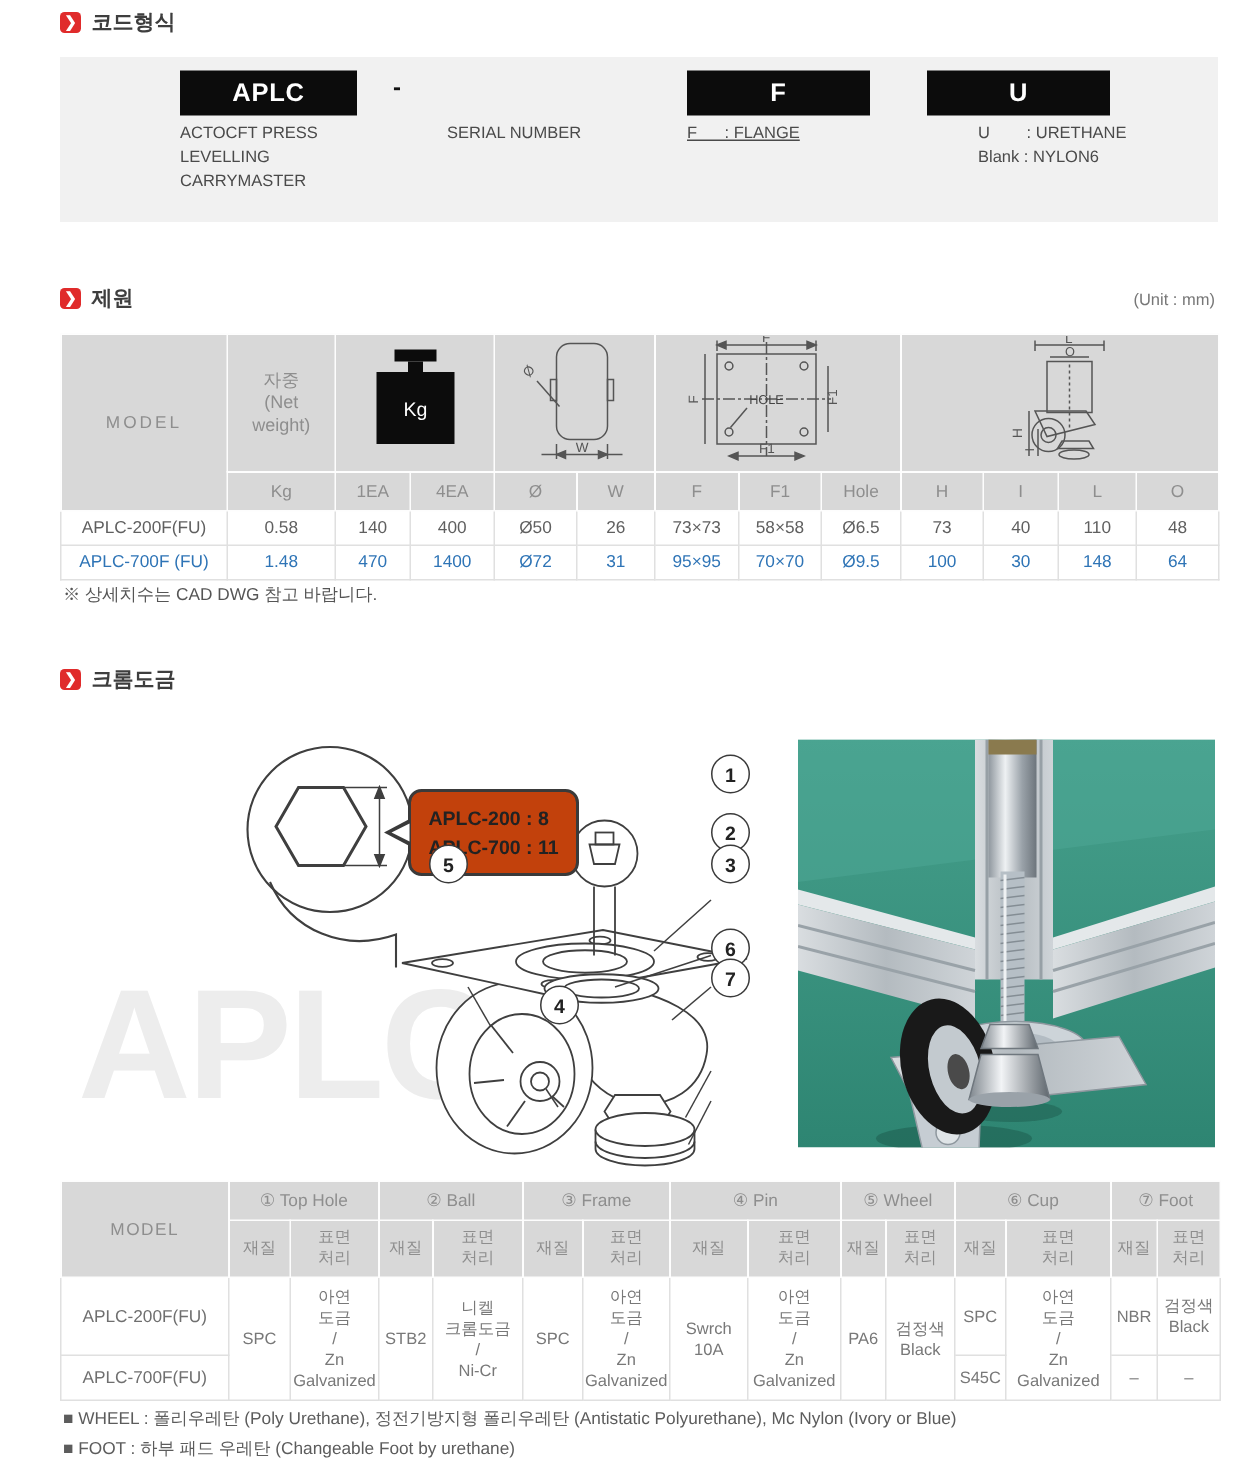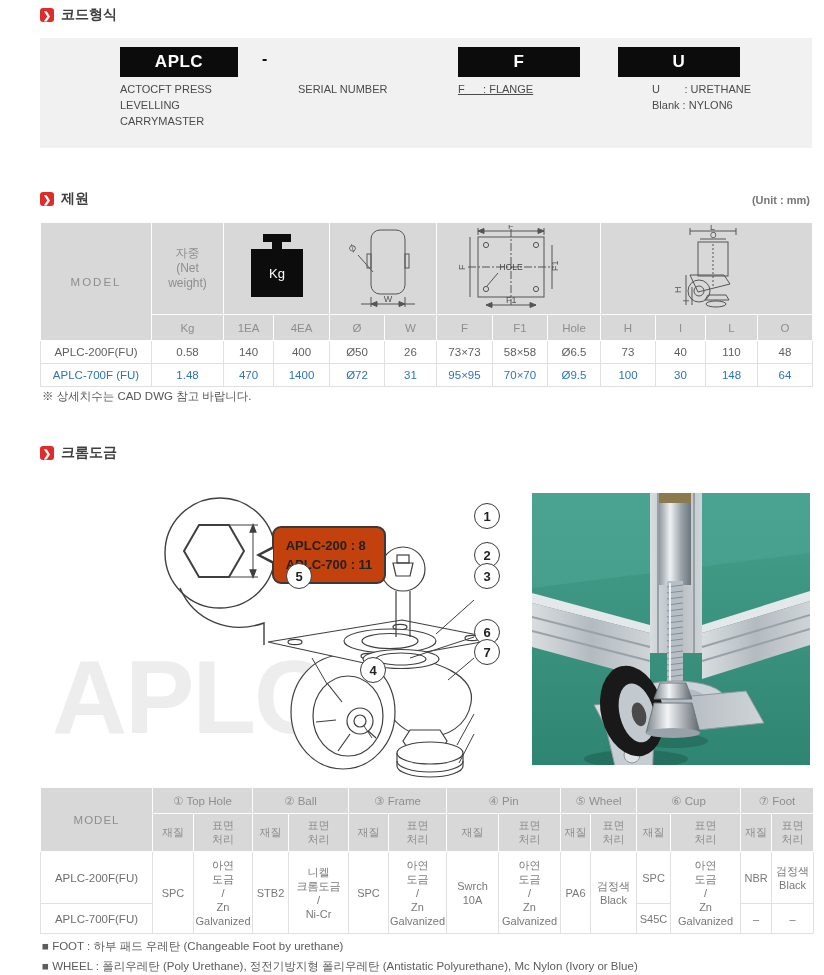--- a/index.html
+++ b/index.html
@@ -4,21 +4,21 @@
 <style>
   * { margin:0; padding:0; box-sizing:border-box; }
   body { background:#fff; font-family:"Liberation Sans", sans-serif; }
   .page { position:relative; width:824px; height:975px; background:#fff; overflow:hidden; }
 
   
   .sec-head { position:absolute; display:flex; align-items:center; gap:7px;
               font-size:14px; font-weight:bold; color:#3e3e3e; }
   .bullet { width:14px; height:14px; background:#e02b2b; border-radius:3px; color:#fff;
             font-size:10px; font-weight:bold; display:flex; align-items:center; justify-content:center; }
-  .unit-label { position:absolute; right:14px; top:194px; font-size:11px; color:#777;font-weight:bold; }
+  .unit-label { position:absolute; right:14px; top:194px; font-size:11px; color:#777; }
 
   
   .code-panel { position:absolute; left:40px; top:38px; width:772px; height:110px; background:#f1f1f1; }
   .code-box { position:absolute; top:9px; height:30px; background:#0c0c0c; color:#fff;
               display:flex; align-items:center; justify-content:center;
               font-size:17px; font-weight:bold; letter-spacing:.5px; }
   .code-dash { position:absolute; top:12px; font-size:16px; font-weight:bold; color:#111; }
   .code-desc { position:absolute; top:43px; font-size:11px; color:#4a4a4a; line-height:16px; white-space:pre; }
 
   
@@ -514,17 +514,17 @@
     <tr class="d2">
       <td class="mdl">APLC-700F(FU)</td>
       <td>S45C</td>
       <td>–</td>
       <td>–</td>
     </tr>
   </tbody>
     </table>
 
   <div class="footnotes">
+    <div>■ WHEEL : 폴리우레탄 (Poly Urethane), 정전기방지형 폴리우레탄 (Antistatic Polyurethane), Mc Nylon (Ivory or Blue)</div>
     <div>■ FOOT : 하부 패드 우레탄 (Changeable Foot by urethane)</div>
-    <div>■ WHEEL : 폴리우레탄 (Poly Urethane), 정전기방지형 폴리우레탄 (Antistatic Polyurethane), Mc Nylon (Ivory or Blue)</div>
   </div>
 
 </div>
 
 </body></html>

